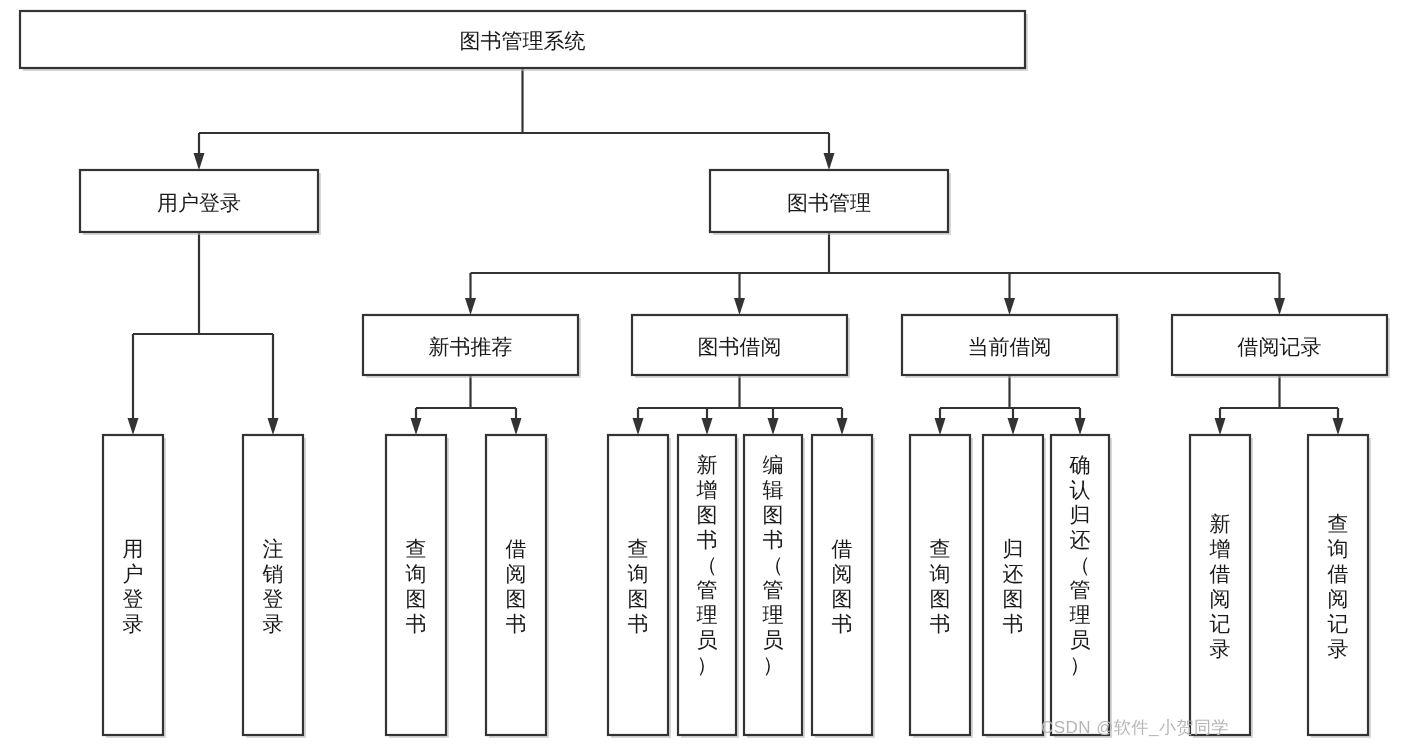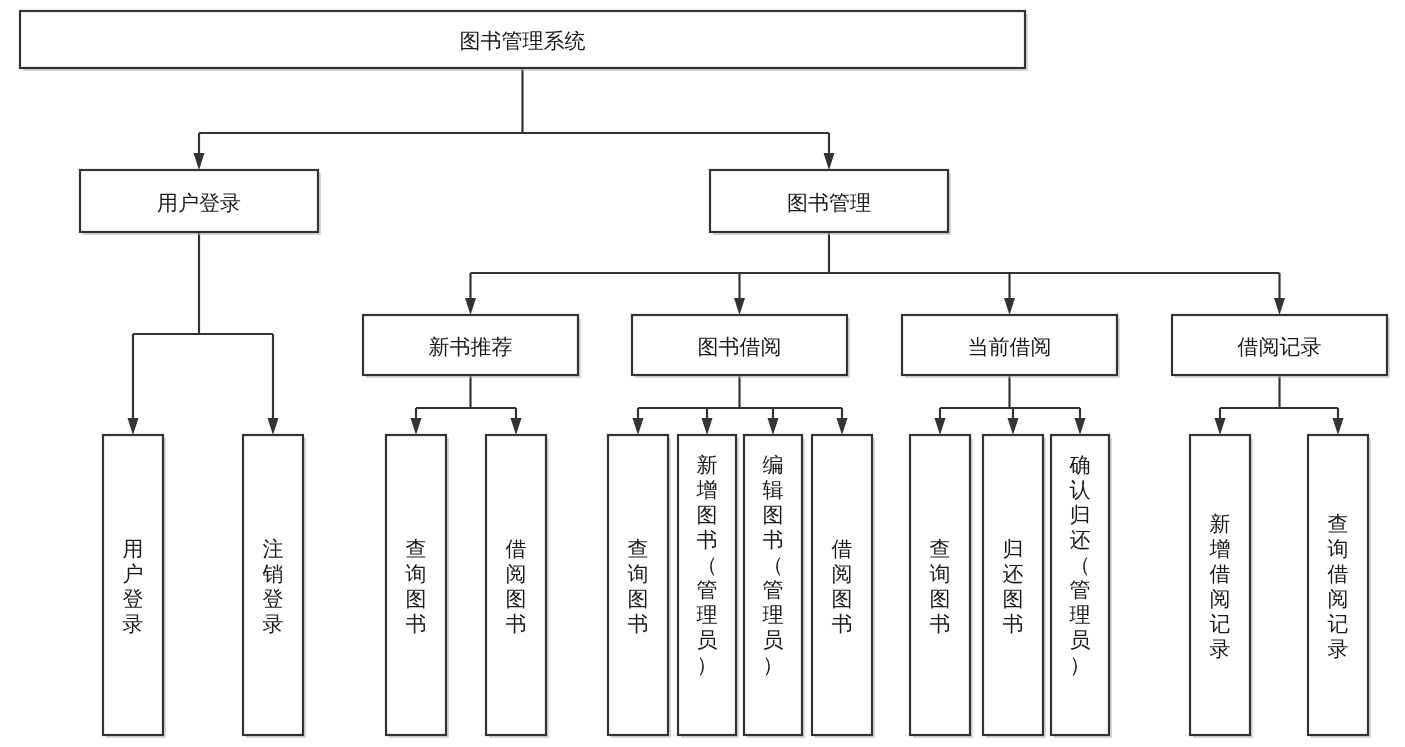--- a/index.html
+++ b/index.html
@@ -245,13 +245,14 @@
           <rect class="node-box" x="1190" y="435" width="60" height="300"></rect>
           <text class="node-label-v" x="1220" y="522.5"><tspan x="1220" y="522.5">新</tspan><tspan x="1220" y="547.5">增</tspan><tspan x="1220" y="572.5">借</tspan><tspan x="1220" y="597.5">阅</tspan><tspan x="1220" y="622.5">记</tspan><tspan x="1220" y="647.5">录</tspan></text>
         </g>
         <g>
           <rect class="node-shadow" x="1311" y="438" width="60" height="300"></rect>
           <rect class="node-box" x="1308" y="435" width="60" height="300"></rect>
           <text class="node-label-v" x="1338" y="522.5"><tspan x="1338" y="522.5">查</tspan><tspan x="1338" y="547.5">询</tspan><tspan x="1338" y="572.5">借</tspan><tspan x="1338" y="597.5">阅</tspan><tspan x="1338" y="622.5">记</tspan><tspan x="1338" y="647.5">录</tspan></text>
         </g>
       </g>
     </svg>
+  <div class="watermark">CSDN @软件_小贺同学</div>
 </div>
 
 </body></html>

